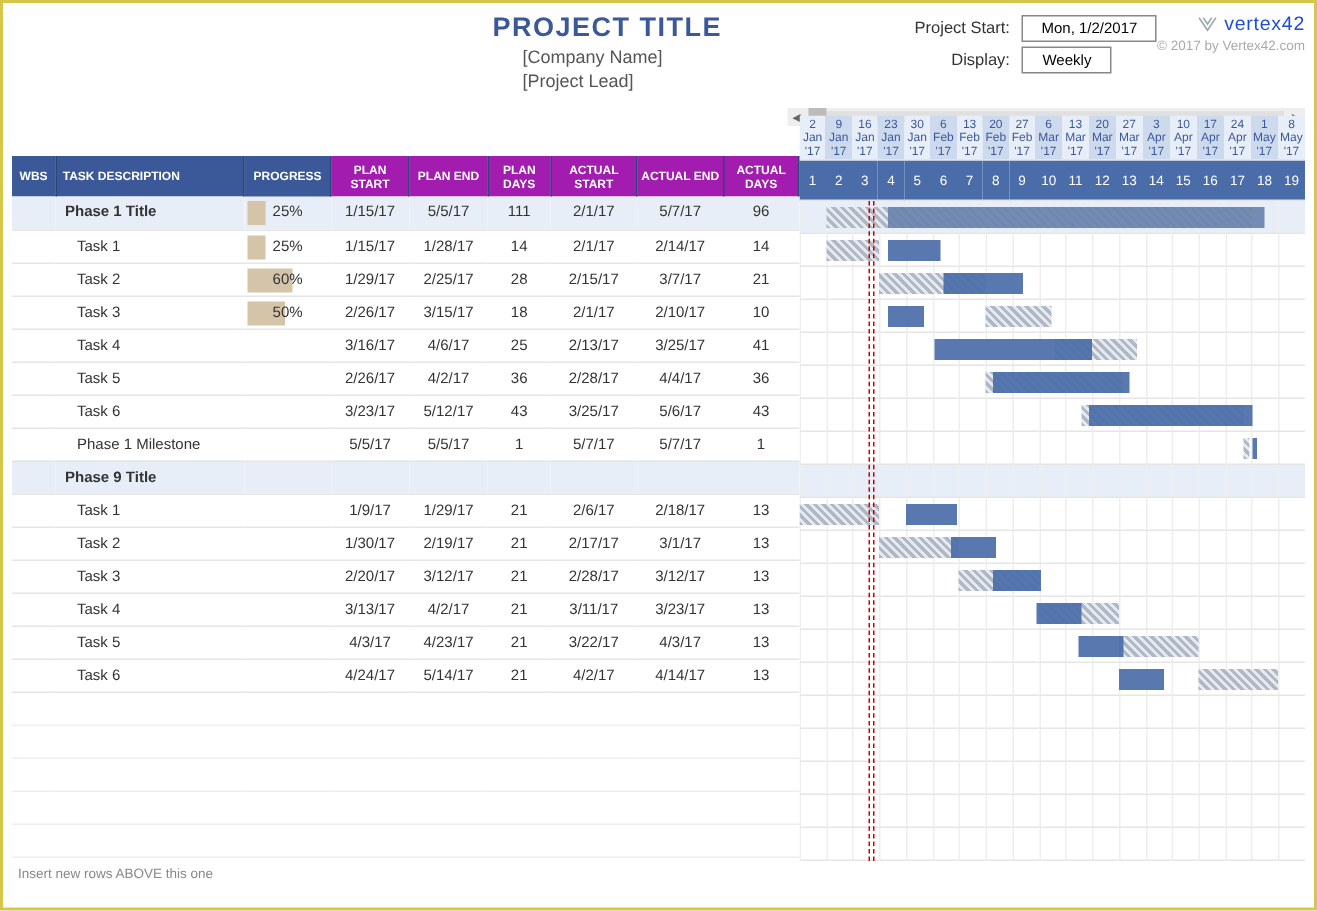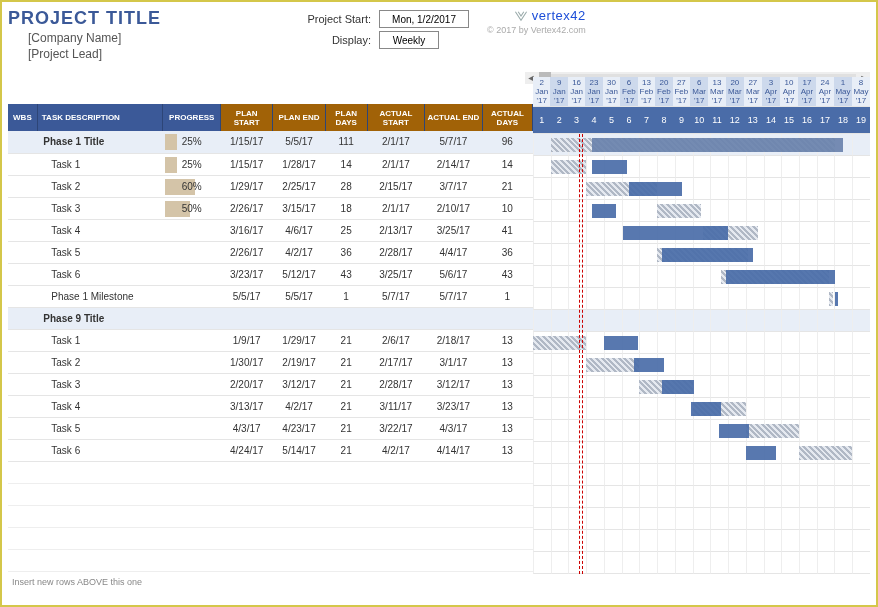--- a/index.html
+++ b/index.html
@@ -1,18 +1,18 @@
 <!DOCTYPE html>
 <html><head>
 <meta charset="utf-8">
 <style>
 * { margin: 0; padding: 0; box-sizing: border-box; }
 body { font-family: Arial, sans-serif; font-size: 11px; background: #fff; border: 2px solid #d4c74a; width: 878px; height: 607px; overflow: hidden; position: relative; }
 .container { padding: 6px; }
-.header-row { display: flex; justify-content: flex-start; align-items: flex-start; gap: 18px; }
+.header-row { display: flex; justify-content: flex-end; align-items: flex-start; }
 .title-block { }
 .project-title { color: #3b5998; font-size: 18px; font-weight: bold; letter-spacing: 1px; }
 .sub-line { color: #555; font-size: 12px; margin-top: 2px; padding-left: 20px; }
 .brand-block { text-align: right; color: #999; font-size: 10px; }
 .brand-logo { display: flex; align-items: center; justify-content: flex-end; gap: 4px; }
 .brand-logo svg { width: 14px; height: 14px; }
 .brand-name { font-size: 13px; color: #1d4ed8; font-weight: 500; letter-spacing: 0.5px; }
 .brand-small { font-size: 9px; color: #aaa; margin-top: 2px; }
 .form-block { margin-top: 2px; }
 .form-row { display: flex; align-items: center; margin-bottom: 3px; }
@@ -23,21 +23,21 @@
 .scroll-track { flex: 1; height: 8px; background: #e0e0e0; margin: 0 2px; position: relative; }
 .scroll-thumb { position: absolute; left: 0; width: 12px; height: 12px; top: -2px; background: #bbb; }
 .main { display: flex; margin-top: 16px; position: relative; }
 .left-table { flex: 0 0 525px; }
 .right-chart { flex: 1; position: relative; overflow: hidden; }
 table { border-collapse: collapse; width: 100%; }
 .date-head { font-size: 8px; color: #3b5998; text-align: center; line-height: 9px; padding: 1px 0; background: #e8eef7; }
 .date-head.shade { background: #cdd9ec; }
 .week-head { background: #4a6ca8; color: #fff; font-size: 9px; text-align: center; height: 27px; }
 th.col-head { background: #3b5998; color: #fff; font-size: 8px; font-weight: bold; text-align: center; padding: 2px; border-right: 1px solid #2d4577; height: 27px; vertical-align: middle; }
-th.col-head.light { background: #a16207; margin-left: 23px; }
+th.col-head.light { background: #a21caf; margin-left: 23px; }
 td { height: 22px; font-size: 10px; text-align: center; border-bottom: 1px solid #e5e5e5; padding: 0 4px; color: #333; }
 td.task-desc { text-align: left; padding-left: 14px; }
 td.task-desc.phase { padding-left: 6px; font-weight: bold; }
 tr.phase-row td { background: #e8eef7; }
 .progress-cell { position: relative; }
 .progress-bar { position: absolute; left: 2px; top: 3px; height: 16px; background: #d4c4a8; }
 .progress-text { position: relative; z-index: 1; }
 .gantt-area { position: relative; }
 .gantt-cell { flex: 1; border-left: 1px solid #eee; border-bottom: 1px solid #e5e5e5; position: relative; }
 .gantt-row { display: flex; height: 22px; position: relative; }

